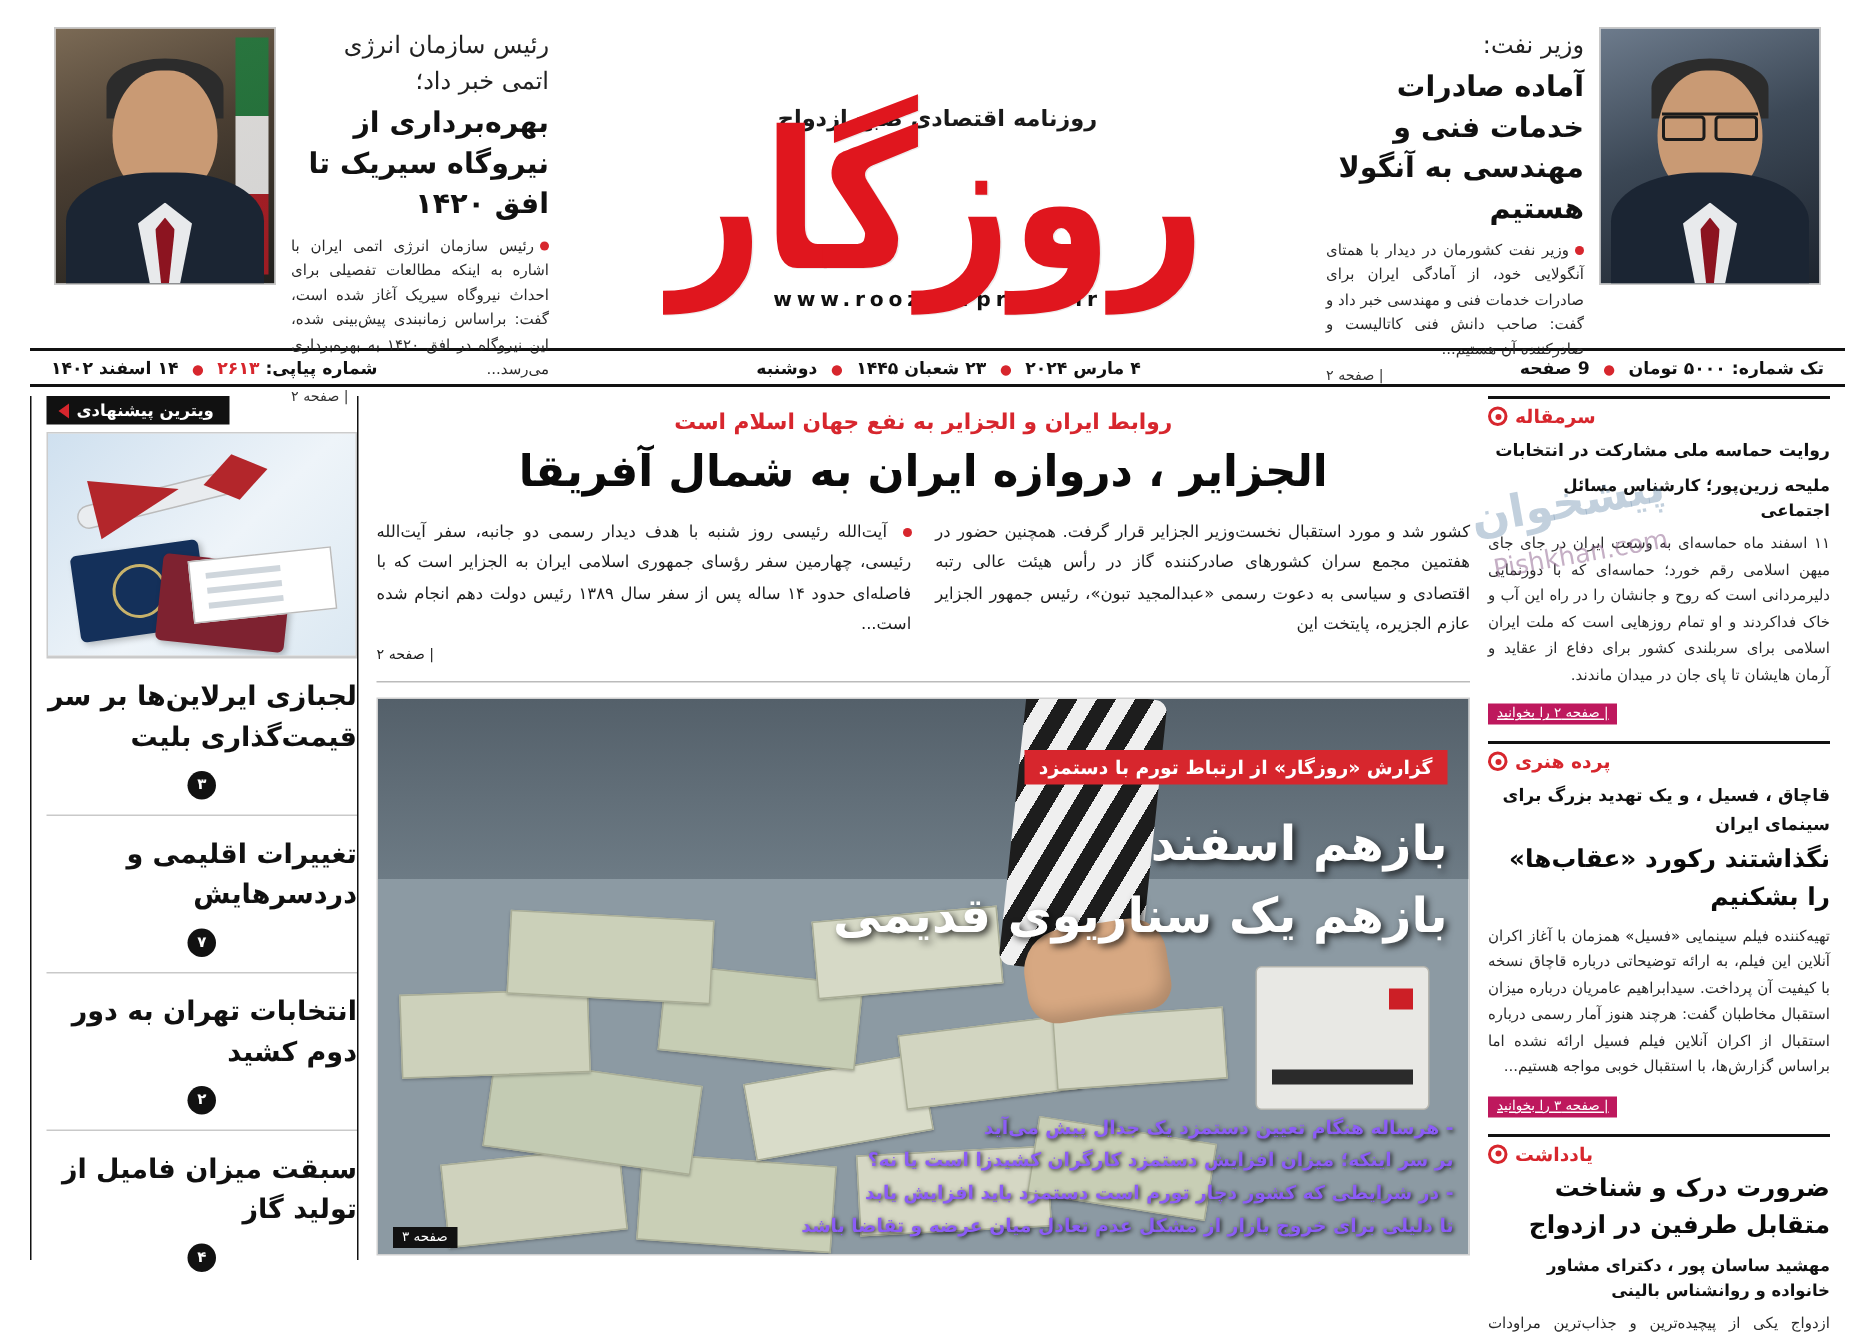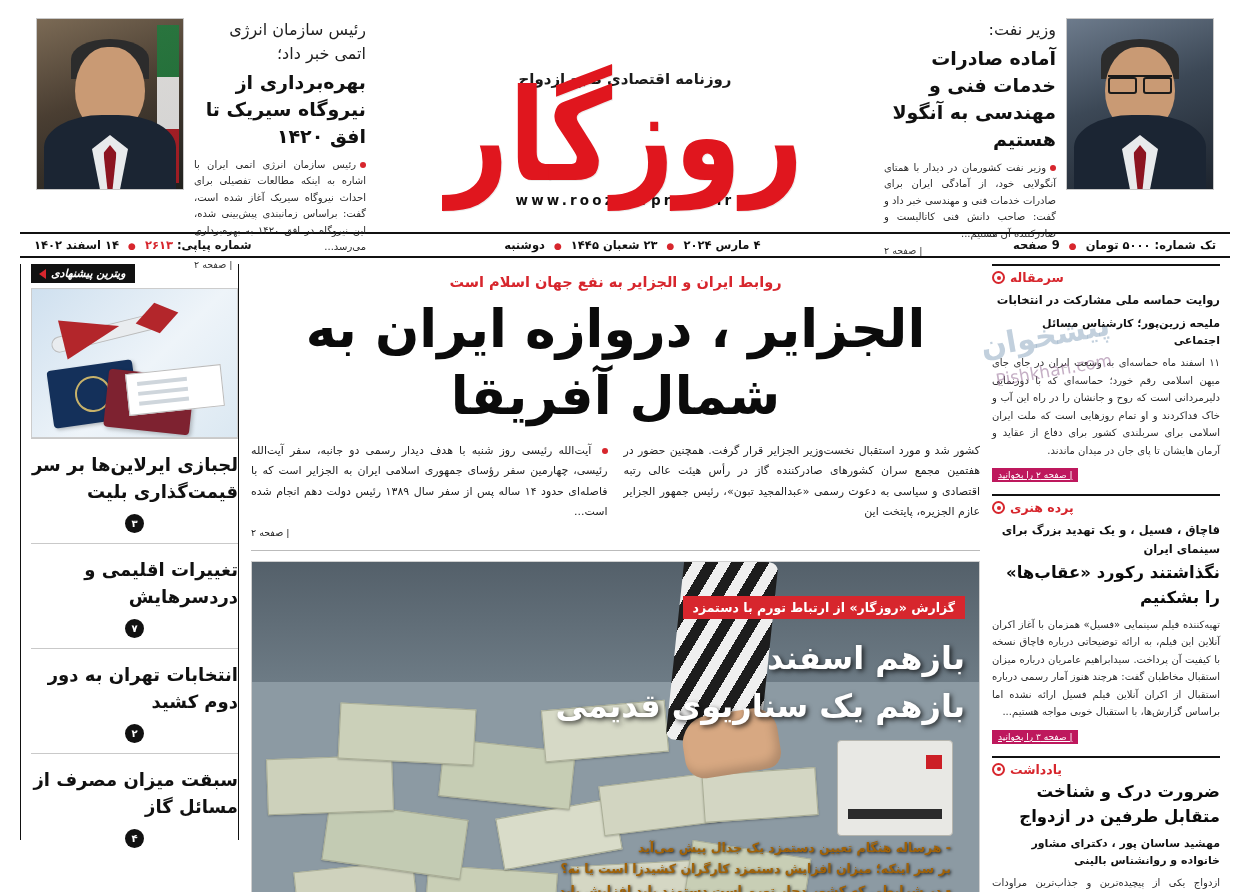--- a/index.html
+++ b/index.html
@@ -168,21 +168,20 @@
     padding-right: 10px;
   }
 
   
   .sect-tab {
     background: #111; color: #fff;
     display: inline-flex; align-items: center; gap: 5px;
     font-size: 11px; font-weight: bold;
     padding: 3px 10px 3px 8px;
     border-radius: 0 0 0 0;
-    font-style: italic;
   }
   .sect-tab .tri {
     width: 0; height: 0;
     border-top: 5px solid transparent;
     border-bottom: 5px solid transparent;
     border-right: 7px solid #d7262d;
   }
   .tab-row { display: flex; justify-content: flex-end; }
 
   
@@ -254,21 +253,21 @@
     font-size: 10px; font-weight: bold;
     display: flex; align-items: center; justify-content: center;
   }
 
   
   .lead-kicker {
     text-align: center; color: #d7262d; font-size: 14.5px;
     font-weight: bold; margin: 10px 0 6px 0;
   }
   .lead-title {
-    text-align: center; font-size: 52px; font-weight: bold;
+    text-align: center; font-size: 29px; font-weight: bold;
     color: #0b0b0b; line-height: 1.28; letter-spacing: -.5px;
   }
   .lead-deck {
     margin-top: 12px;
     display: flex; gap: 16px;
     font-size: 11px; line-height: 1.85; color: #1c1c1c;
     text-align: justify;
     padding-bottom: 8px;
     border-bottom: 1px solid #bbb;
   }
@@ -337,23 +336,23 @@
     max-width: 300px;
     text-align: right;
   }
   .photo-title {
     position: absolute; right: 14px; top: 72px;
     text-align: right; color: #fff;
     font-size: 32px; font-weight: bold; line-height: 1.5;
     text-shadow: 2px 2px 5px rgba(0,0,0,.75);
   }
   .photo-bullets {
-    position: absolute; right: 28px; left: 10px; bottom: 8px;
+    position: absolute; right: 10px; left: 10px; bottom: 8px;
     text-align: right;
-    color: #a16207;
+    color: #8b5cf6;
     font-size: 12.5px; font-weight: bold; line-height: 1.75;
     text-shadow: 1px 1px 3px rgba(0,0,0,.85);
   }
   .photo-page {
     position: absolute; left: 10px; bottom: 4px;
     background: #111; color: #fff; font-size: 9px;
     padding: 2px 6px;
   }
 
   
@@ -594,21 +593,21 @@
       </div>
       <div class="r-item">
         <div class="r-title">تغییرات اقلیمی و دردسرهایش</div>
         <div class="pagecircle">۷</div>
       </div>
       <div class="r-item">
         <div class="r-title">انتخابات تهران به دور دوم کشید</div>
         <div class="pagecircle">۲</div>
       </div>
       <div class="r-item">
-        <div class="r-title">سبقت میزان مصرف از مسائل گاز</div>
+        <div class="r-title">سبقت میزان فامیل از تولید گاز</div>
         <div class="pagecircle">۴</div>
       </div>
     </div>
 
   </div>
 
   <div class="watermark">پیشخوان</div>
   <div class="watermark2">Pishkhan.com</div>
 
 </div>

